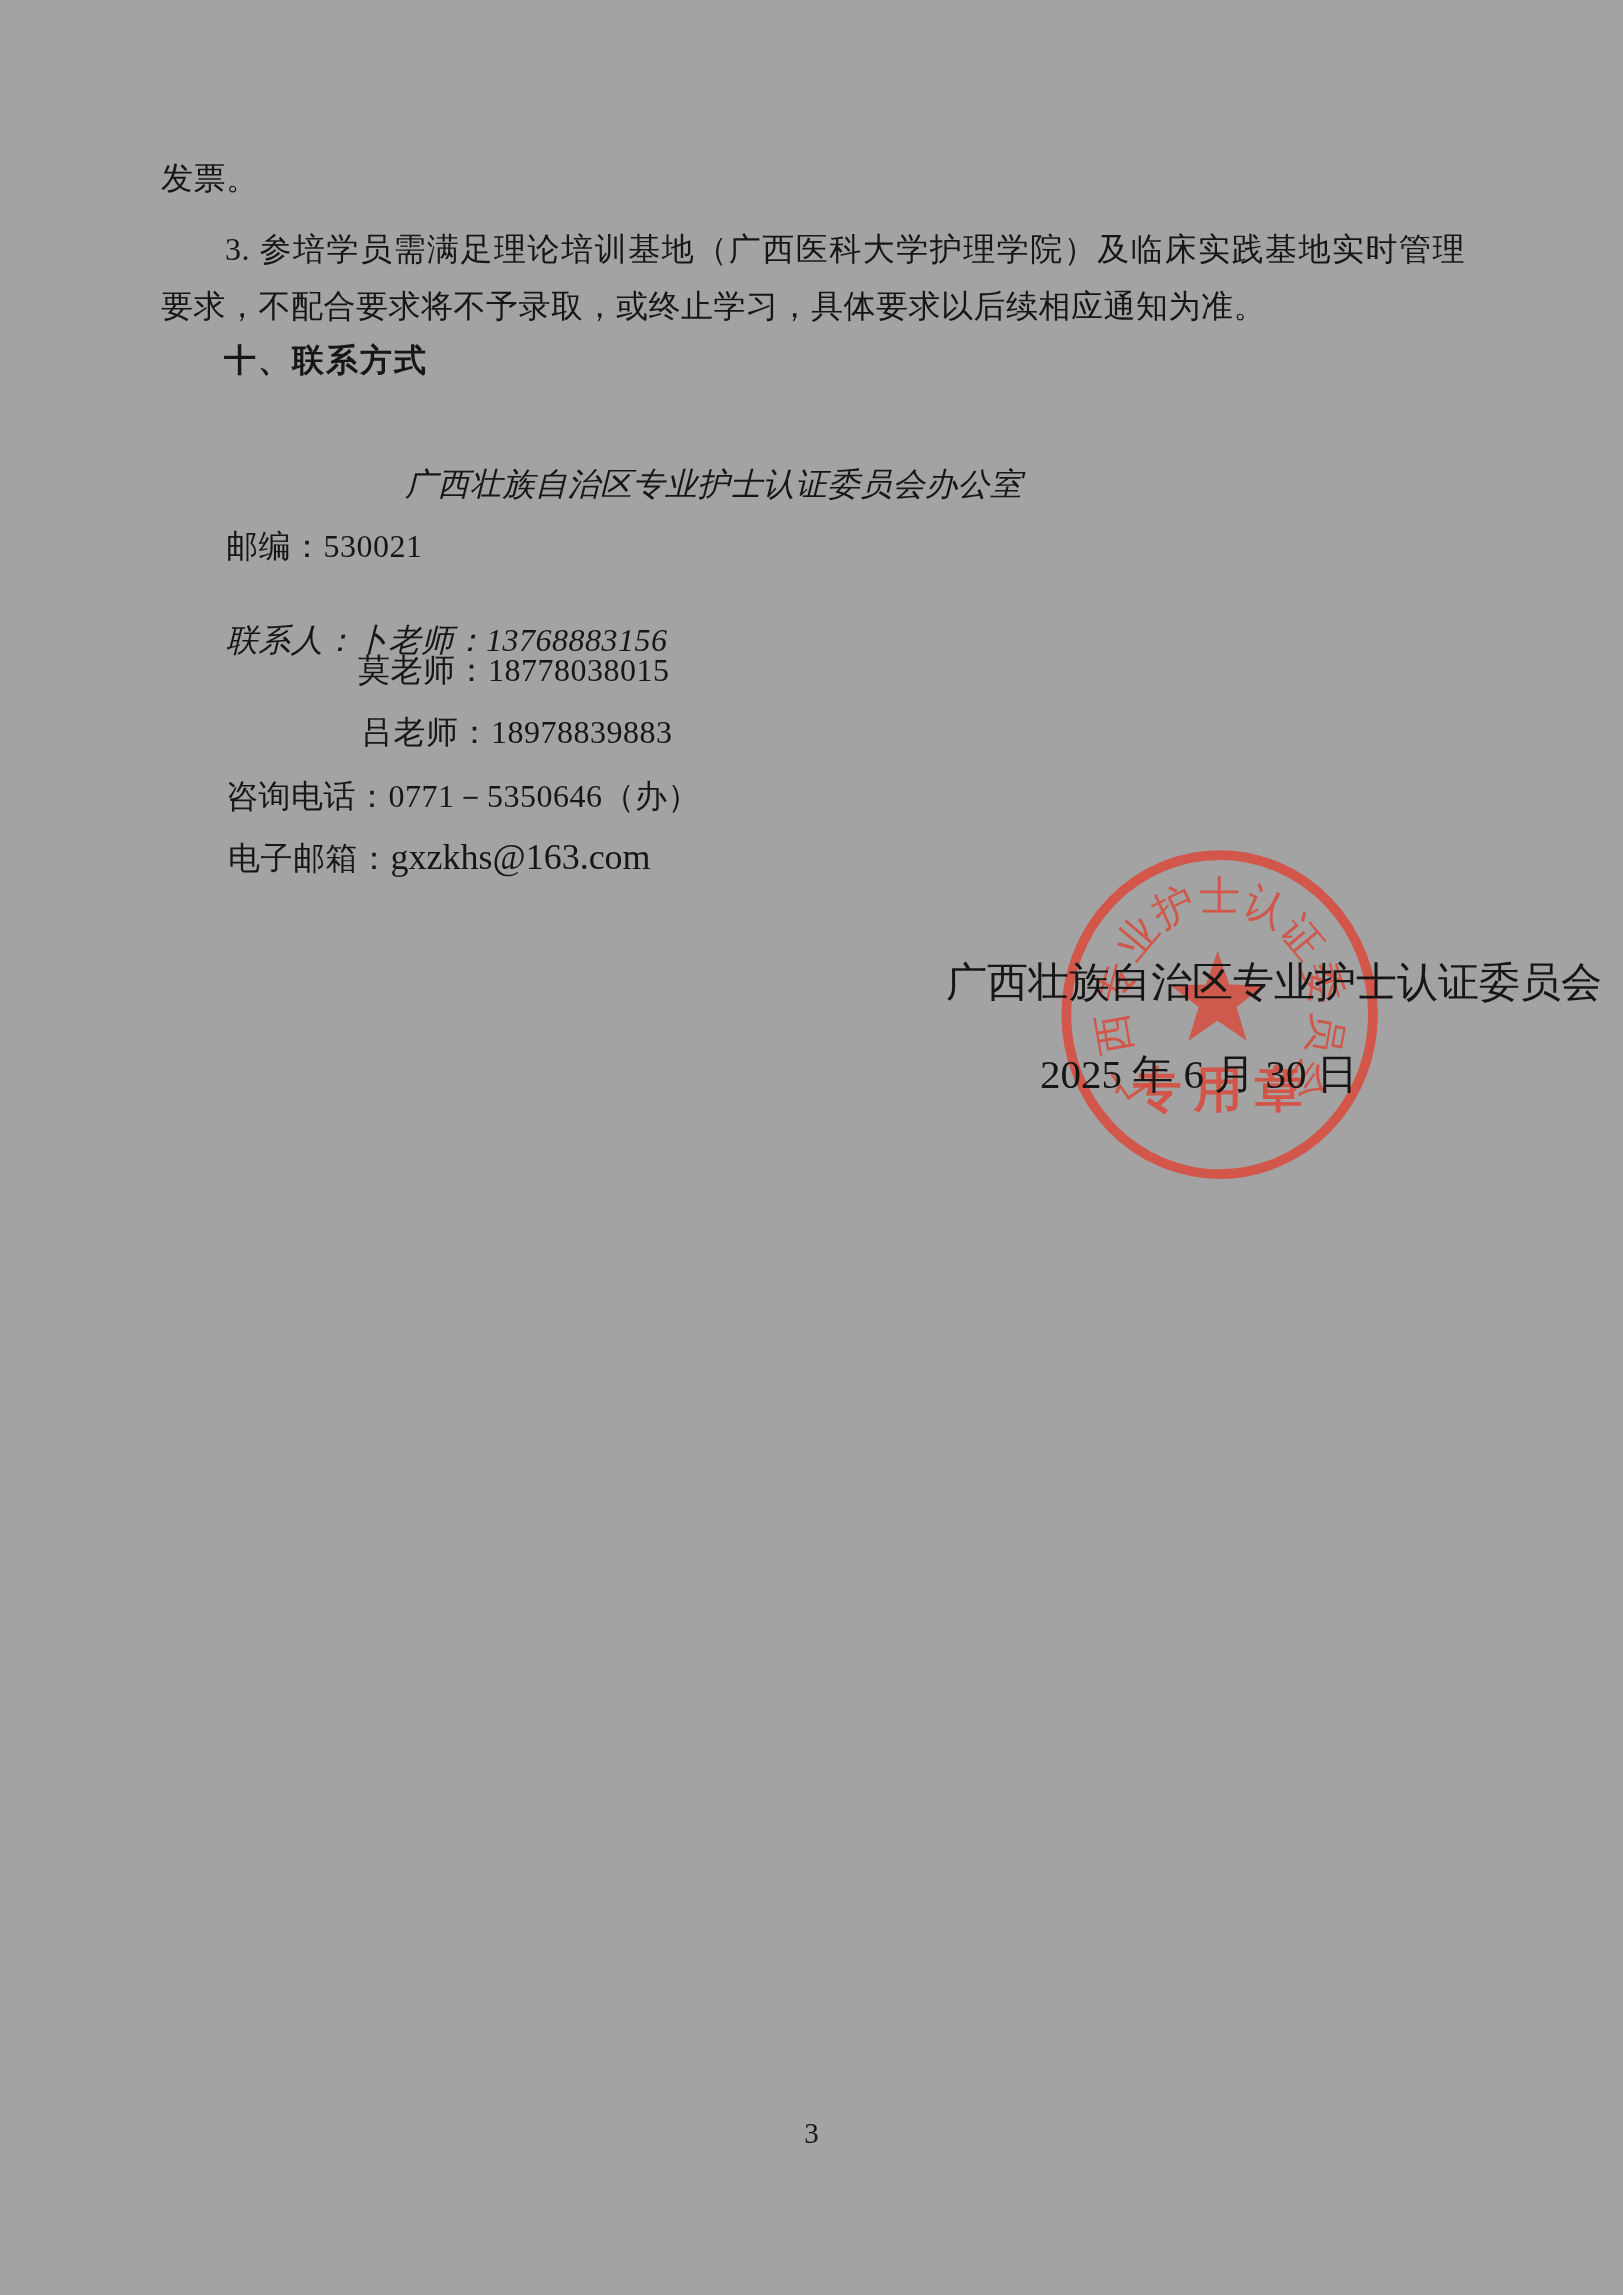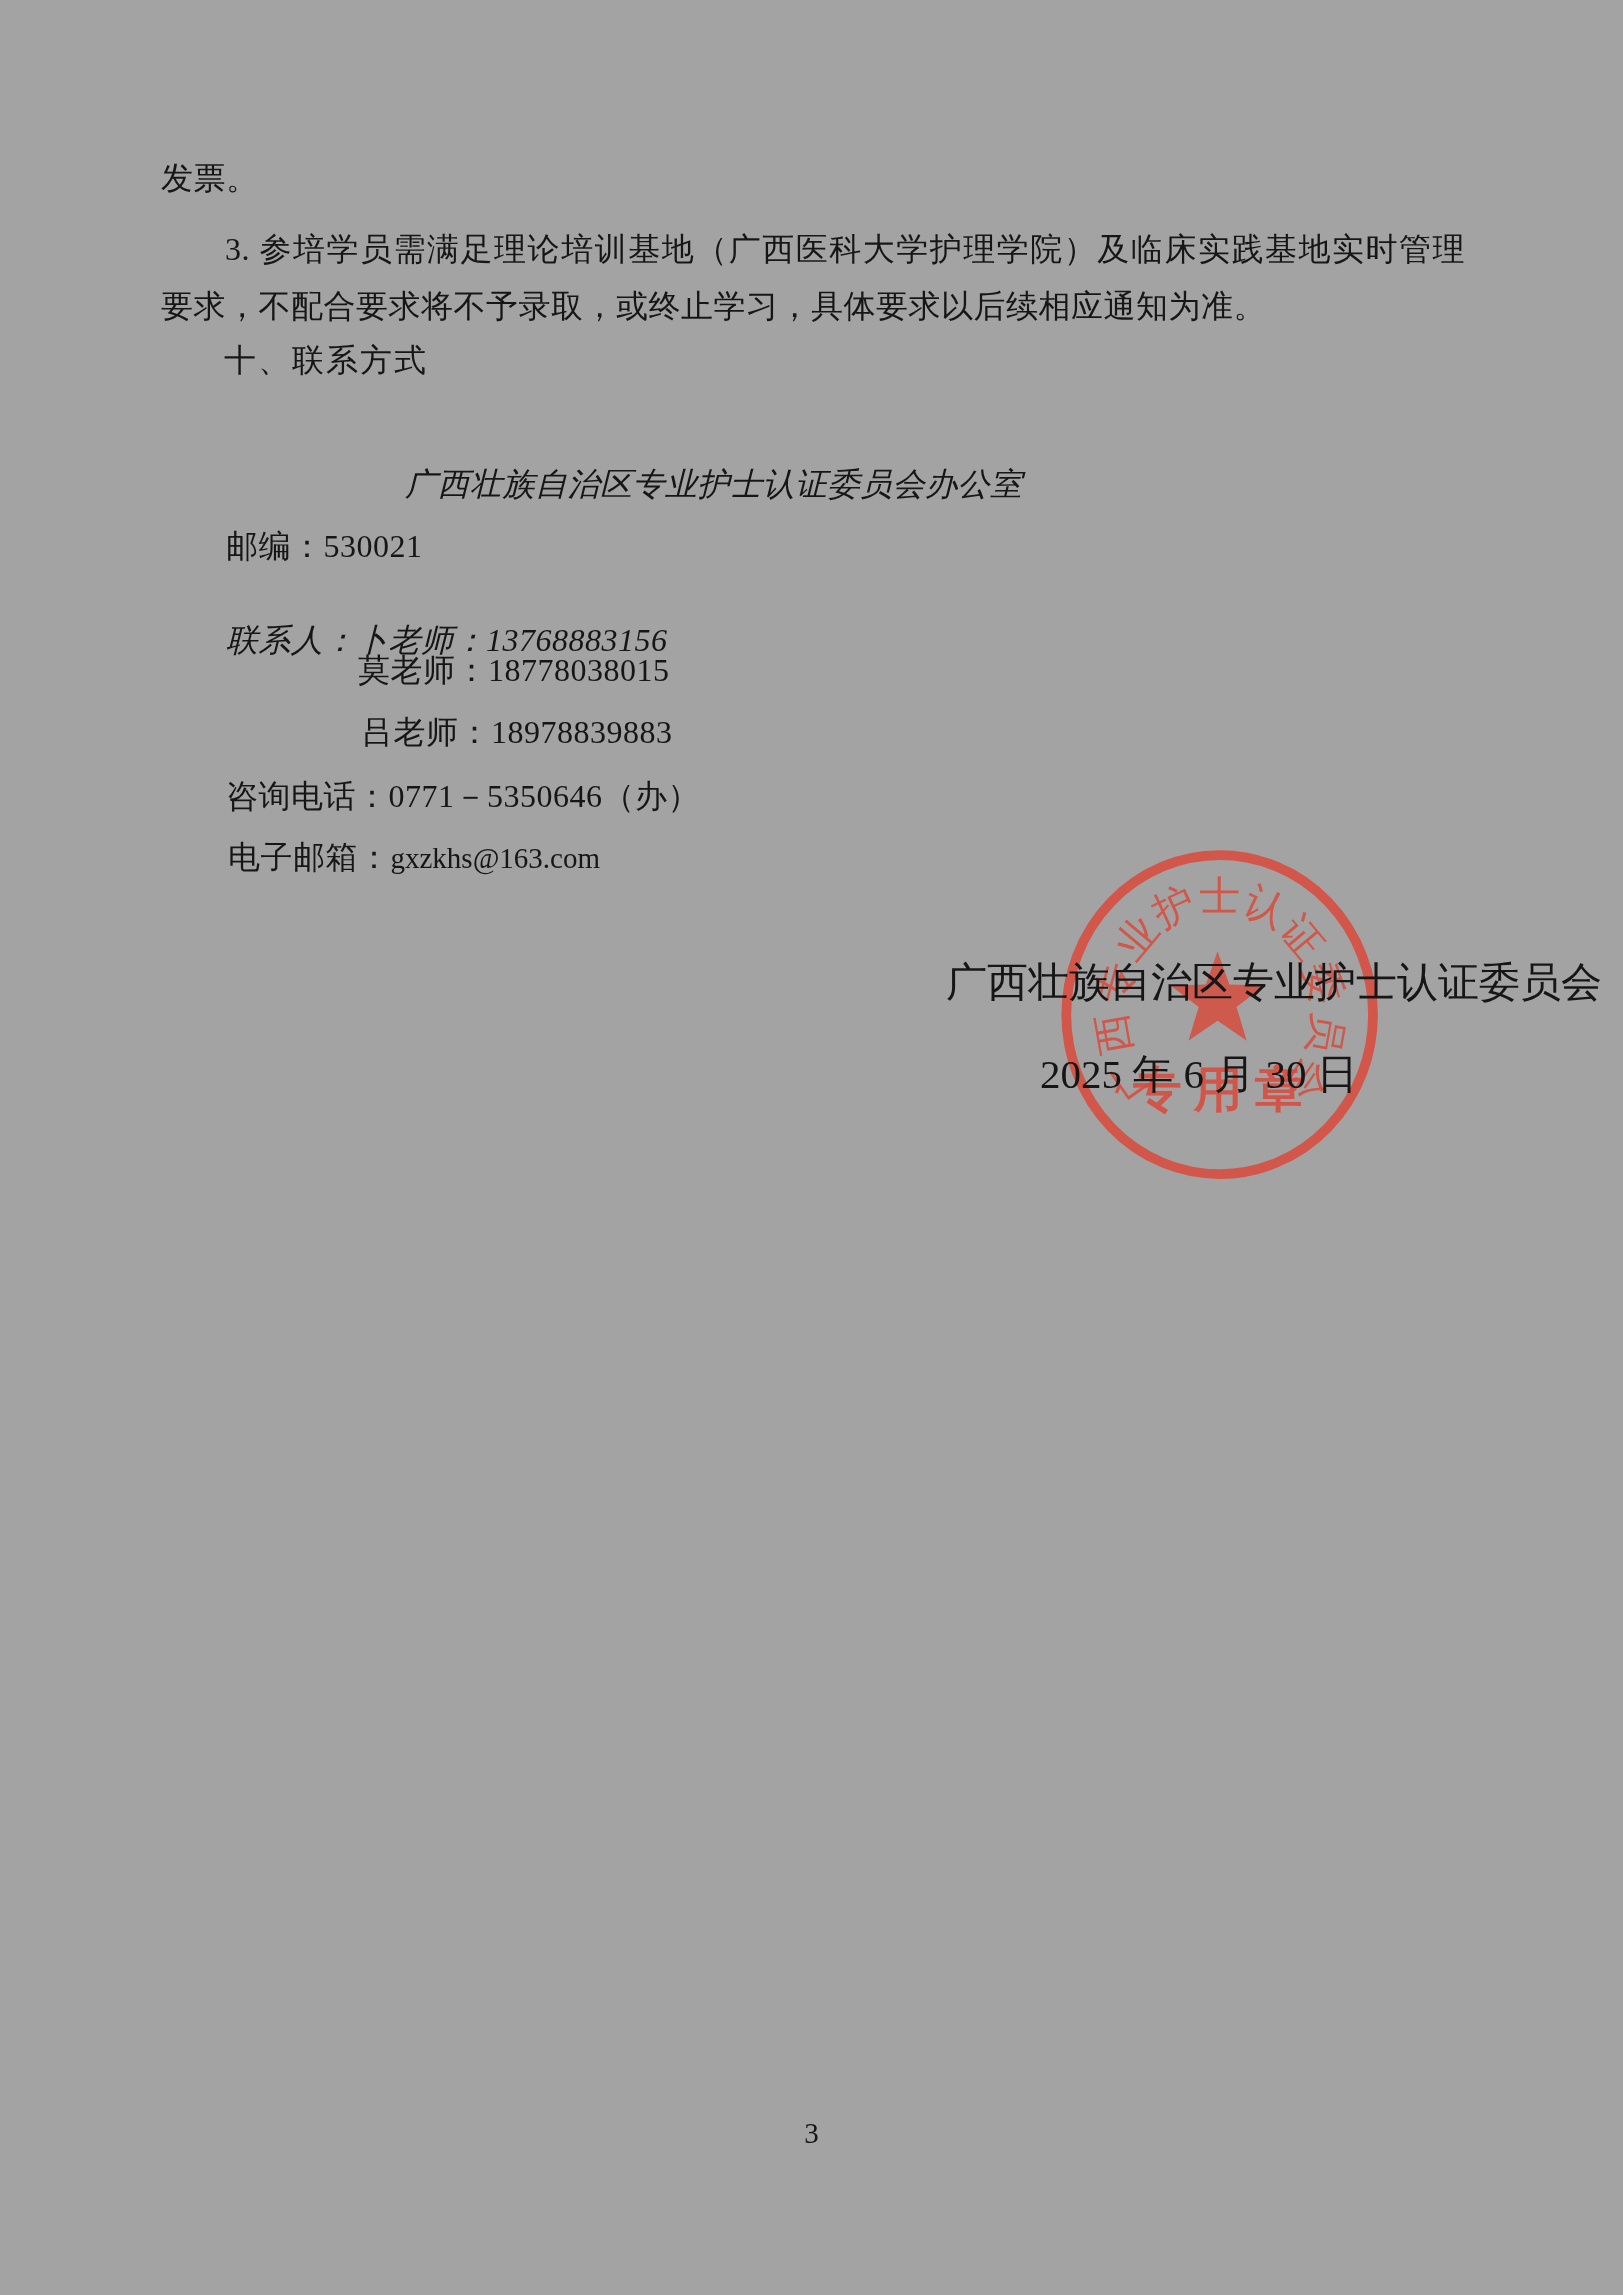--- a/index.html
+++ b/index.html
@@ -21,24 +21,24 @@
   }
   .para-justified {
     white-space: normal;
     width: 1304px;
     text-align: justify;
     text-align-last: justify;
     text-indent: 64px;
   }
   .heading {
     font-family: "Liberation Sans", "DejaVu Sans", sans-serif;
-    font-weight: 400;
+    font-weight: 700;
     letter-spacing: 2px;
   }
-  .email-addr { font-size: 29px; letter-spacing: 0; }
+  .email-addr { font-size: 36px; letter-spacing: 0; }
   .sig-line {
     position: absolute;
     font-size: 41px;
     line-height: 33px;
     white-space: nowrap;
   }
   .date-line { width: 266px; text-align: center; }
   .page-number {
     position: absolute;
     left: 0; width: 1623px;

